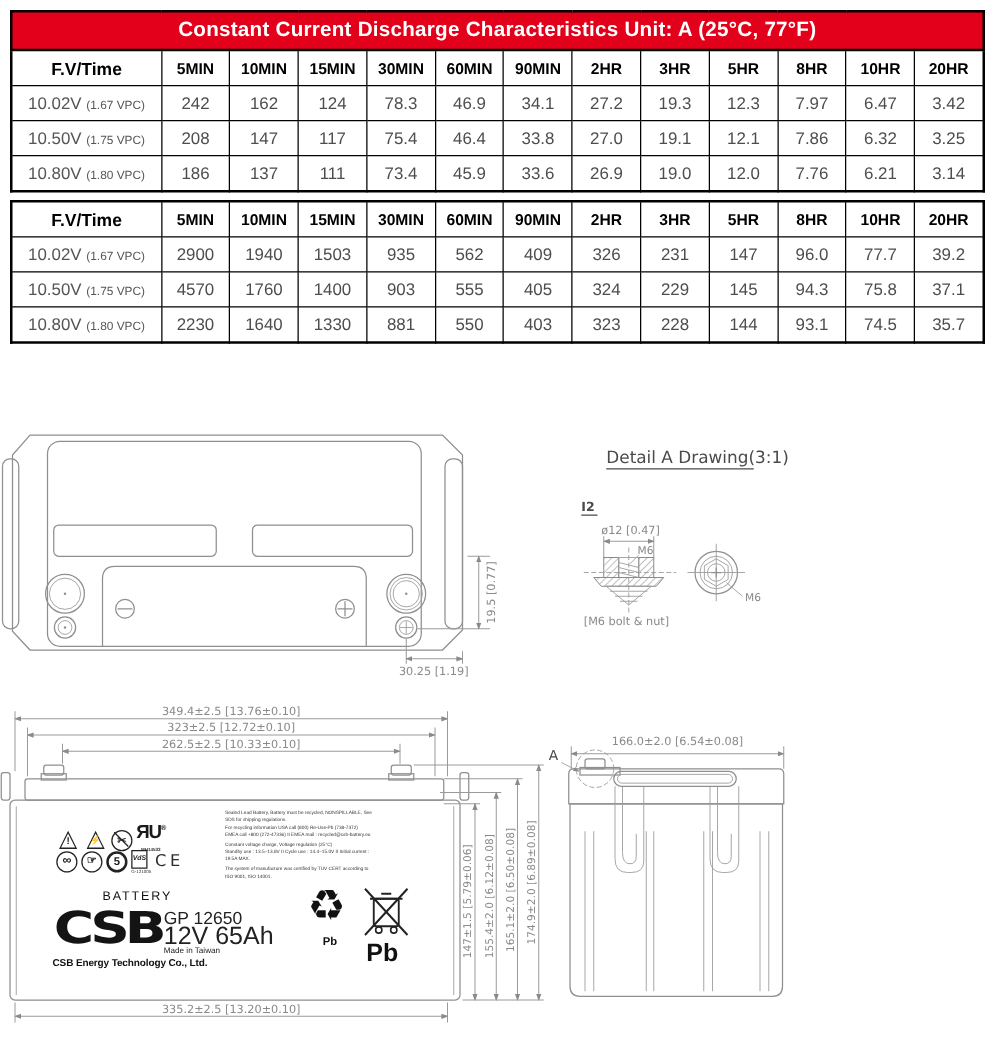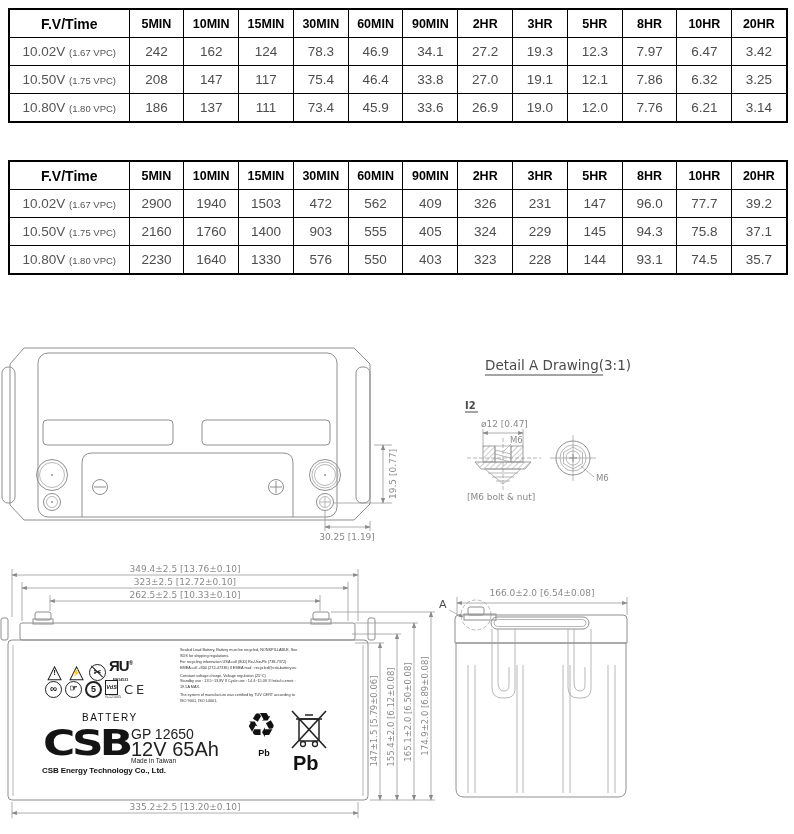--- a/index.html
+++ b/index.html
@@ -54,20 +54,23 @@
 <body>
 
 <div class="page">
 
   <table class="spec" style="top:8px">
     <colgroup>
         <col class="c0">
         <col class="cn" span="12">
       </colgroup>
     <thead>
+      <tr class="title-row">
+        <th colspan="13">Constant Current Discharge Characteristics Unit: A (25°C, 77°F)</th>
+      </tr>
       <tr>
         <th class="colh first">F.V/Time</th>
         <th class="colh">5MIN</th>
         <th class="colh">10MIN</th>
         <th class="colh">15MIN</th>
         <th class="colh">30MIN</th>
         <th class="colh">60MIN</th>
         <th class="colh">90MIN</th>
         <th class="colh">2HR</th>
         <th class="colh">3HR</th>
@@ -147,51 +150,51 @@
         <th class="colh">10HR</th>
         <th class="colh">20HR</th>
       </tr>
     </thead>
     <tbody>
       <tr>
         <td class="rowlab"><span>10.02V</span> <span class="sub">(1.67 VPC)</span></td>
         <td>2900</td>
           <td>1940</td>
           <td>1503</td>
-          <td>472</td>
+          <td>935</td>
           <td>562</td>
           <td>409</td>
           <td>326</td>
           <td>231</td>
           <td>147</td>
           <td>96.0</td>
           <td>77.7</td>
           <td>39.2</td>
       </tr>
       <tr>
         <td class="rowlab"><span>10.50V</span> <span class="sub">(1.75 VPC)</span></td>
-        <td>2160</td>
+        <td>4570</td>
           <td>1760</td>
           <td>1400</td>
           <td>903</td>
           <td>555</td>
           <td>405</td>
           <td>324</td>
           <td>229</td>
           <td>145</td>
           <td>94.3</td>
           <td>75.8</td>
           <td>37.1</td>
       </tr>
       <tr>
         <td class="rowlab"><span>10.80V</span> <span class="sub">(1.80 VPC)</span></td>
         <td>2230</td>
           <td>1640</td>
           <td>1330</td>
-          <td>576</td>
+          <td>881</td>
           <td>550</td>
           <td>403</td>
           <td>323</td>
           <td>228</td>
           <td>144</td>
           <td>93.1</td>
           <td>74.5</td>
           <td>35.7</td>
       </tr>
     </tbody>

